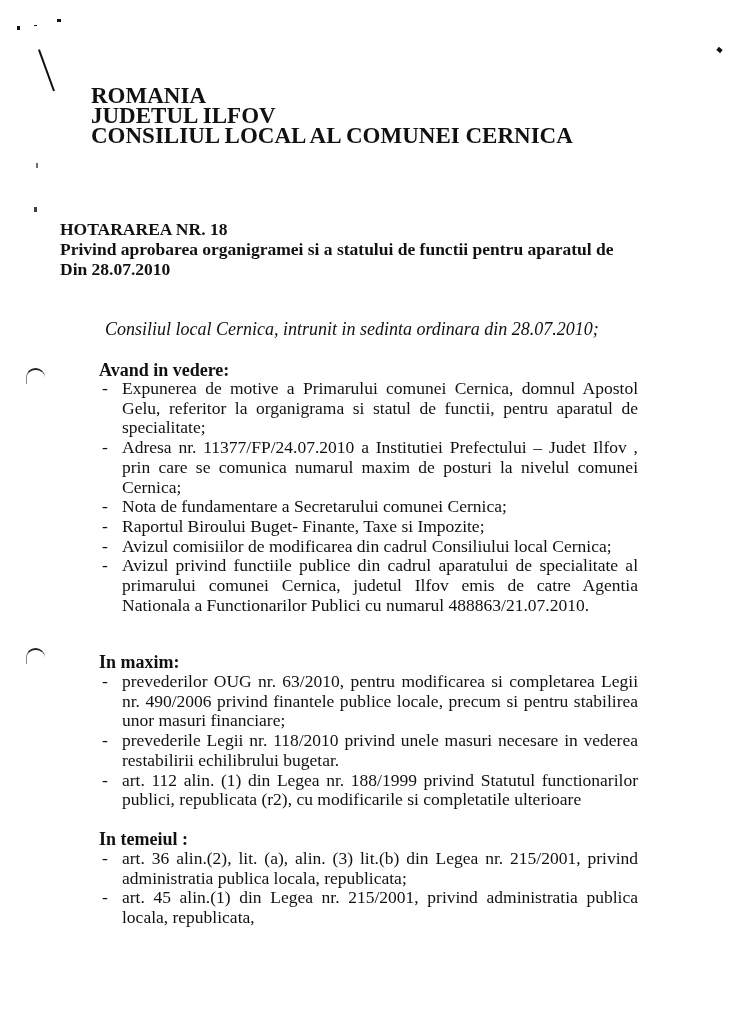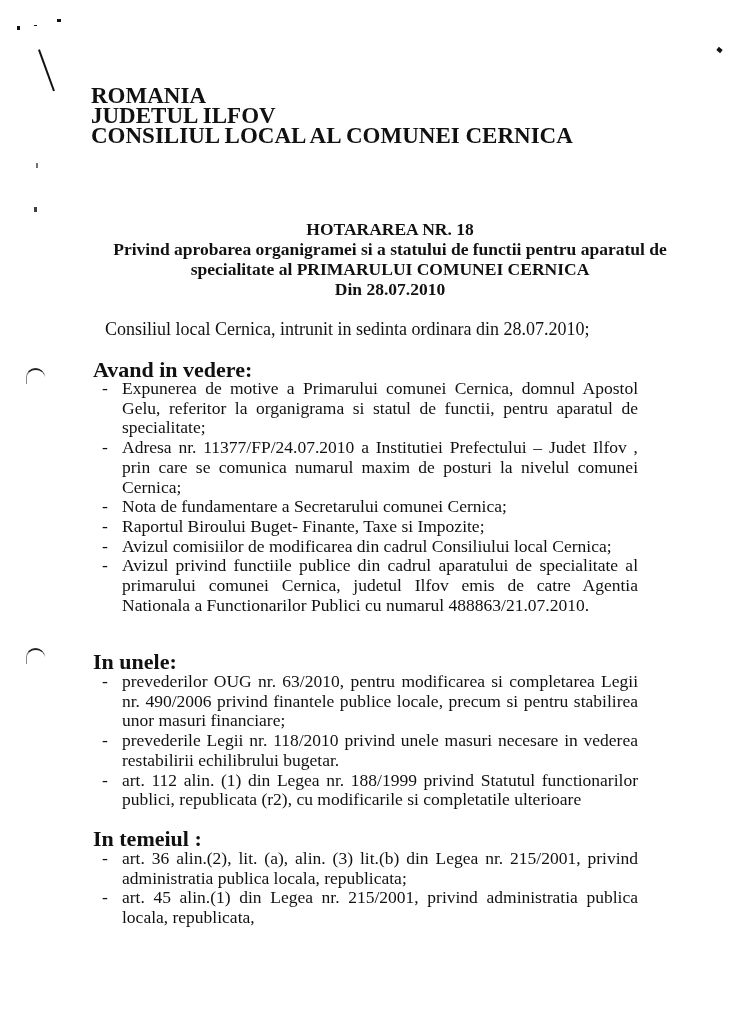--- a/index.html
+++ b/index.html
@@ -2,23 +2,23 @@
 <html><head>
 <meta charset="utf-8">
 <style>
   html, body { margin: 0; padding: 0; }
   body {
     width: 744px; height: 1024px; background: #ffffff; position: relative; overflow: hidden;
     font-family: "Liberation Serif", "DejaVu Serif", serif; color: #111111;
   }
   .abs { position: absolute; }
   .hdr { left: 91px; top: 86px; font-weight: bold; font-size: 23px; line-height: 20px; }
-  .title-block { left: 60px; width: 660px; top: 219px; text-align: center; font-weight: bold; font-size: 17.5px; line-height: 20px; }
-  .intro { left: 105px; top: 319px; font-size: 18px; line-height: 20px; }
-  .section-head { font-weight: bold; font-size: 22px; line-height: 20px; left: 93px; }
+  .title-block { left: 60px; width: 660px; top: 219px; text-align: left; font-weight: bold; font-size: 17.5px; line-height: 20px; }
+  .intro { left: 105px; top: 319px; font-size: 18px; line-height: 20px; font-style: italic; }
+  .section-head { font-weight: bold; font-size: 18px; line-height: 20px; left: 99px; }
   ul.items { list-style: none; margin: 0; padding: 0; position: absolute; left: 100px; width: 538px; font-size: 17.5px; line-height: 19.7px; }
   ul.items li { position: relative; padding-left: 22px; text-align: justify; }
   ul.items li .dash { position: absolute; left: 2px; top: 0; }
   ul.items li .txt { display: block; }
   .mark { position: absolute; background: #111; }
 </style>
 </head>
 <body>
 
 <div class="mark" style="left:38px;top:50px;width:2px;height:44px;transform:rotate(-20deg);transform-origin:top left;"></div>
@@ -33,21 +33,20 @@
 
 <div class="abs hdr">
   <div>ROMANIA</div>
   <div>JUDETUL ILFOV</div>
   <div>CONSILIUL LOCAL AL COMUNEI CERNICA</div>
 </div>
 
 <div class="abs title-block">
   <div>HOTARAREA NR. 18</div>
   <div>Privind aprobarea organigramei si a statului de functii pentru aparatul de</div>
-  <div>specialitate al PRIMARULUI COMUNEI CERNICA</div>
   <div>Din 28.07.2010</div>
 </div>
 
 <div class="abs intro">Consiliul local Cernica, intrunit in sedinta ordinara din 28.07.2010;</div>
 
 <div class="abs section-head" style="top:360px;">Avand in vedere:</div>
 <ul class="items" style="top:379px;">
   <li>
       <span class="dash">-</span>
       <span class="txt">Expunerea de motive a Primarului comunei Cernica, domnul Apostol Gelu, referitor la organigrama si statul de functii, pentru aparatul de specialitate;</span>
@@ -67,21 +66,21 @@
   <li>
       <span class="dash">-</span>
       <span class="txt">Avizul comisiilor de modificarea din cadrul Consiliului local Cernica;</span>
     </li>
   <li>
       <span class="dash">-</span>
       <span class="txt">Avizul privind functiile publice din cadrul aparatului de specialitate al primarului comunei Cernica, judetul Ilfov emis de catre Agentia Nationala a Functionarilor Publici cu numarul 488863/21.07.2010.</span>
     </li>
 </ul>
 
-<div class="abs section-head" style="top:652px;">In unele:</div>
+<div class="abs section-head" style="top:652px;">In maxim:</div>
 <ul class="items" style="top:672px;">
   <li>
       <span class="dash">-</span>
       <span class="txt">prevederilor OUG nr. 63/2010, pentru modificarea si completarea Legii nr. 490/2006 privind finantele publice locale, precum si pentru stabilirea unor masuri financiare;</span>
     </li>
   <li>
       <span class="dash">-</span>
       <span class="txt">prevederile Legii nr. 118/2010 privind unele masuri necesare in vederea restabilirii echilibrului bugetar.</span>
     </li>
   <li>

